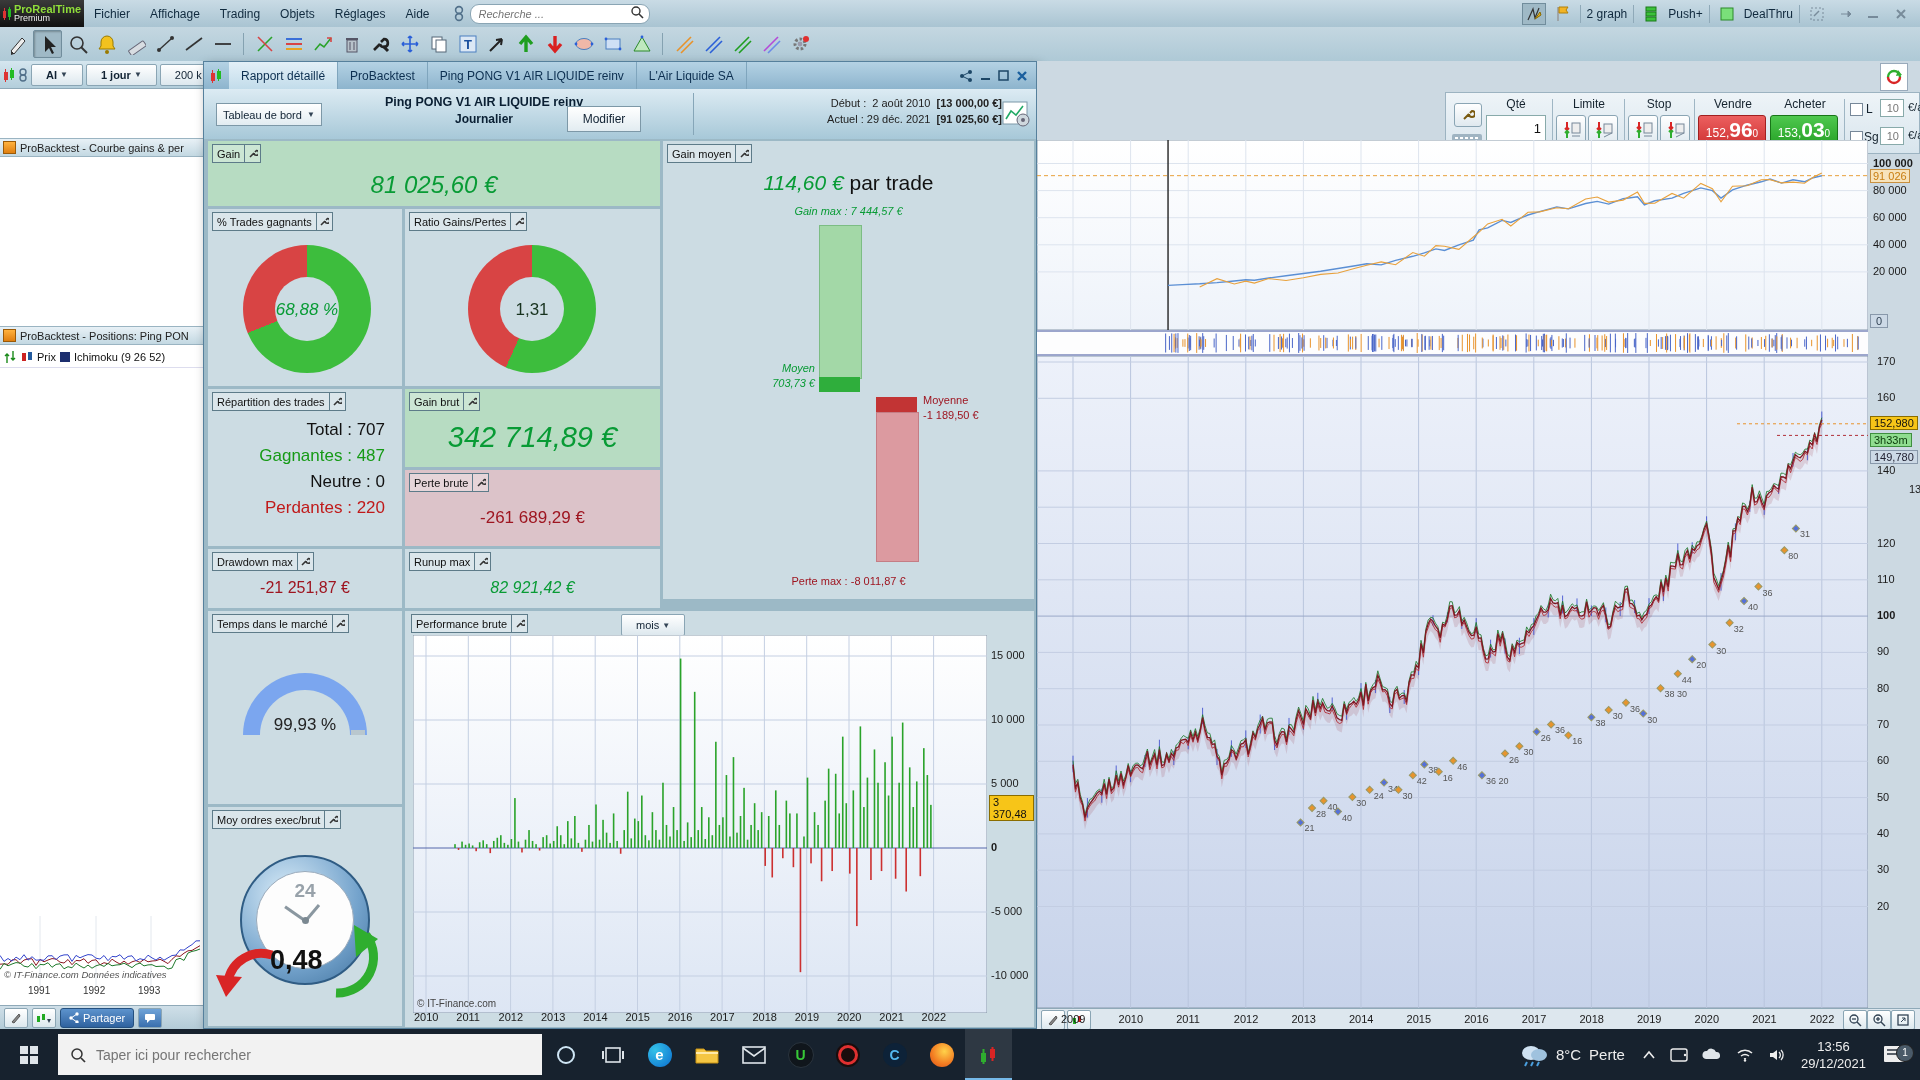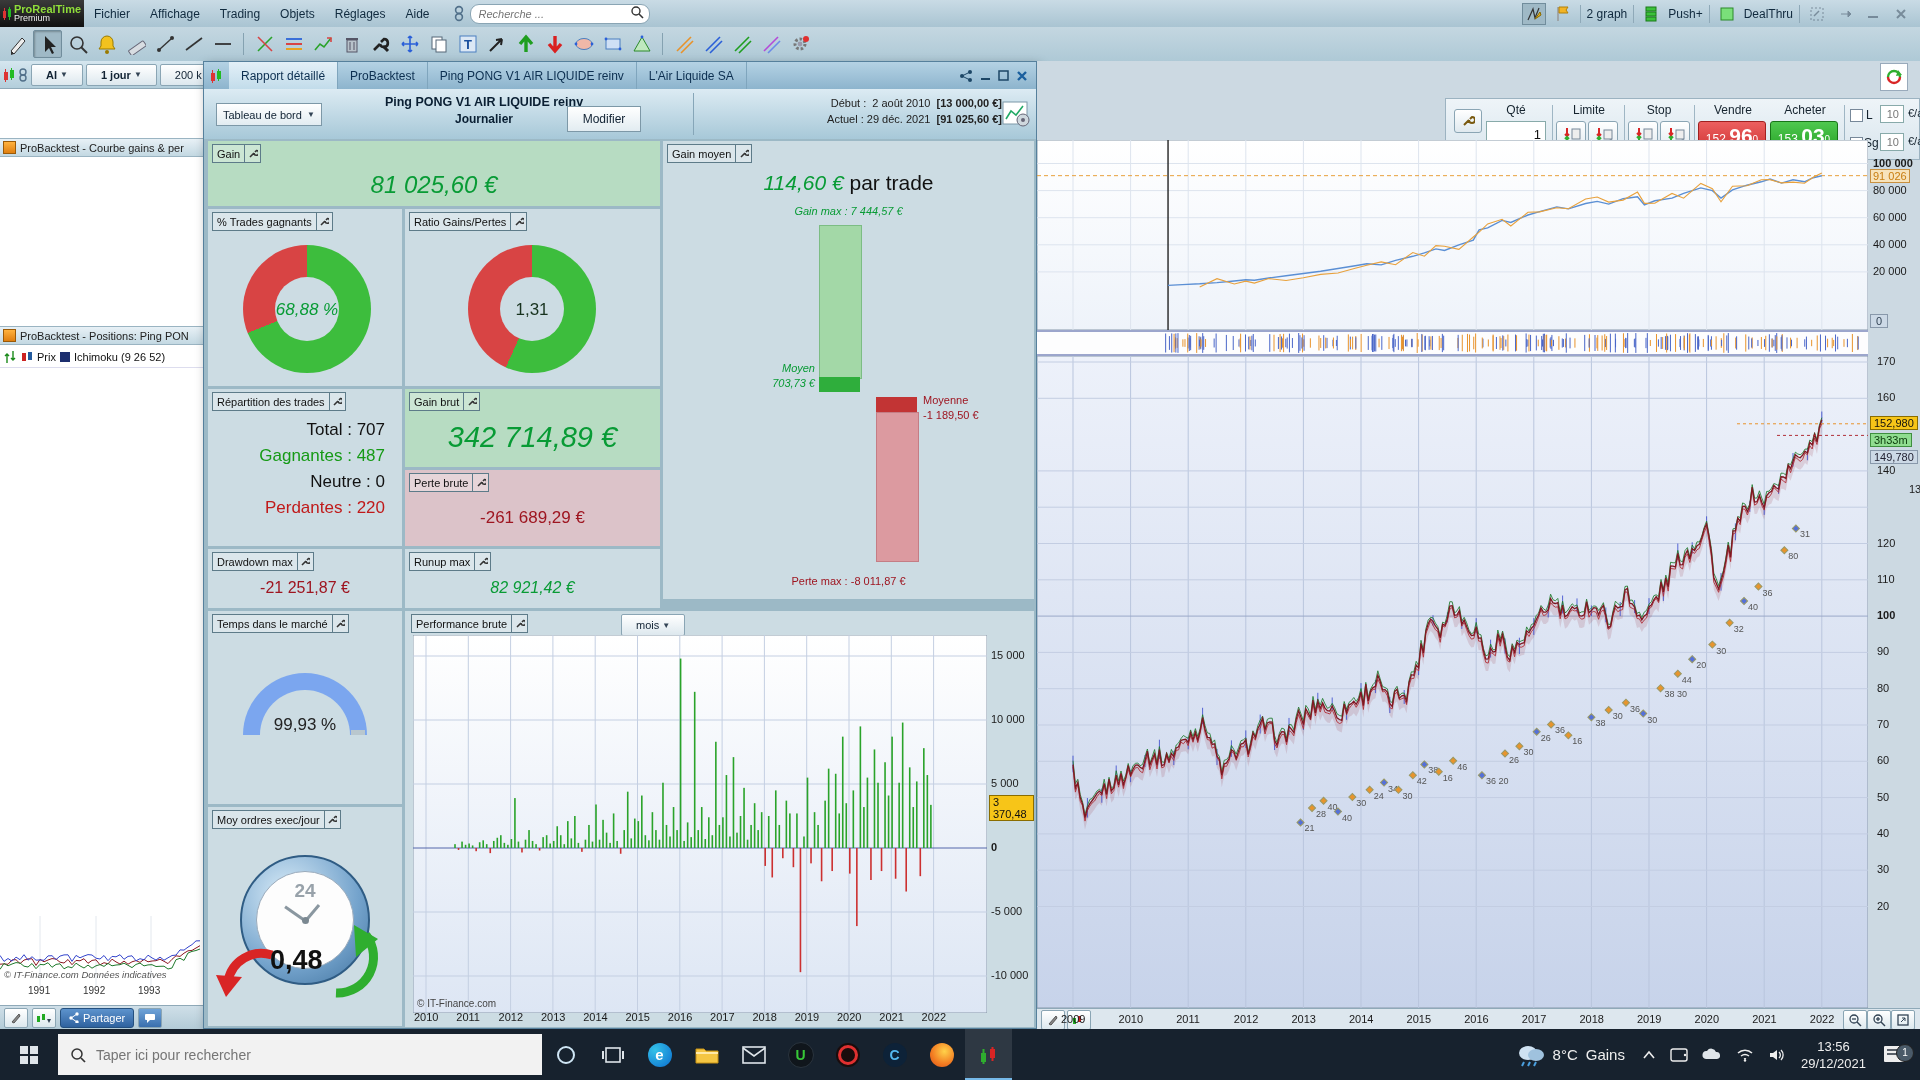--- a/index.html
+++ b/index.html
@@ -96,21 +96,21 @@
   .ord-val{position:absolute;font-size:27px;font-weight:bold;color:#101010;}
   .perf-ylab{position:absolute;font-size:11px;color:#1a1a1a;white-space:nowrap;}
   .hl-yellow{background:#f7c518;border:1px solid #8a6d00;padding:0 3px;font-size:11px;}
   .hl-orange{background:#f7e3bb;border:1px solid #c89040;color:#c87d10;padding:0 2px;font-size:11px;}
   .hl-green{background:#8fdd8f;border:1px solid #3f8f3f;padding:0 3px;font-size:11px;color:#0a3a0a;}
   .hl-grey{background:#ccd9e6;border:1px solid #8898aa;padding:0 3px;font-size:11px;color:#223;}
   .axis-year{position:absolute;font-size:11px;color:#1a1a1a;}
   .small-copy{font-size:10px;color:#444;}
   
   #rightchart{left:1037px;top:61px;width:883px;height:968px;background:#ccd9e2;overflow:hidden;}
-  #tradepanel{position:absolute;left:408px;top:37px;width:475px;height:62px;background:linear-gradient(#eef4f8,#d8e5ed);
+  #tradepanel{position:absolute;left:408px;top:31px;width:475px;height:62px;background:linear-gradient(#eef4f8,#d8e5ed);
      border:1px solid #9cb3c1;box-sizing:border-box;}
   .tp-lab{position:absolute;font-size:12px;color:#15232e;text-align:center;}
   .tp-input{position:absolute;background:#fff;border:1px solid #8aa;box-sizing:border-box;font-size:13px;
      display:flex;align-items:center;justify-content:flex-end;padding-right:4px;}
   .tp-btn{position:absolute;width:28px;height:28px;background:linear-gradient(#fff,#dfe9ef);border:1px solid #8aa5b4;border-radius:3px;
      display:flex;align-items:center;justify-content:center;}
   .tp-sep{position:absolute;top:6px;width:1px;height:50px;background:#9fb6c4;}
   .price-btn{position:absolute;height:31px;border-radius:3px;color:#fff;display:flex;align-items:baseline;justify-content:center;padding-top:4px;box-sizing:border-box;}
   .price-btn .sm{font-size:12px;}
   .price-btn .lg{font-size:21px;font-weight:bold;line-height:20px;}
@@ -723,21 +723,21 @@
           </span>
         <div class="gauge" style="left:35px;top:62px;">
           <div class="hole2"></div>
             <div class="notch"></div>
         </div>
         <div class="bigval" style="top:104px;font-size:17px;color:#222;">99,93 %</div>
       </div>
 
       <div class="panel" style="left:4px;top:668px;width:194px;height:219px;">
         <span class="chip" style="left:4px;top:3px;">
-            <span class="txt">Moy ordres exec/jour</span>
+            <span class="txt">Moy ordres exec/brut</span>
             <span class="wr">
               <svg width="10" height="11">
                 <path d="M2 9 L6 5 M6 5 A2.4 2.4 0 1 0 8.5 2.5 L7 4" stroke="#333" stroke-width="1.6" fill="none"></path>
               </svg>
             </span>
           </span>
         <div class="clock-outer" style="left:32px;top:48px;">
           <div class="clock-face">
             <div class="c24">24</div>
             <div class="hand" style="left:47px;top:28px;width:3px;height:21px;transform:rotate(40deg);"></div>
@@ -1657,21 +1657,21 @@
     <div id="tb-right">
       <div id="tb-weather">
         <svg width="30" height="24">
           <ellipse cx="13" cy="10" rx="9" ry="7" fill="#cfe2f2"></ellipse>
             <ellipse cx="21" cy="12" rx="8" ry="6" fill="#9fc2de"></ellipse>
           <line x1="9" y1="19" x2="7" y2="23" stroke="#4aa0e0" stroke-width="2"></line>
             <line x1="15" y1="19" x2="13" y2="23" stroke="#4aa0e0" stroke-width="2"></line>
             <line x1="21" y1="19" x2="19" y2="23" stroke="#4aa0e0" stroke-width="2"></line>
         </svg>
         <span>8°C</span>
-        <span>Gains</span>
+        <span>Perte</span>
       </div>
       <span class="tray">
           <svg width="14" height="10">
             <path d="M2 8 L7 2 L12 8" fill="none" stroke="#eee" stroke-width="1.6"></path>
           </svg>
         </span>
       <span class="tray">
           <svg width="18" height="14">
             <rect x="1" y="1" width="16" height="12" rx="2" fill="none" stroke="#eee" stroke-width="1.4"></rect>
             <circle cx="15" cy="7" r="1.2" fill="#eee"></circle>

